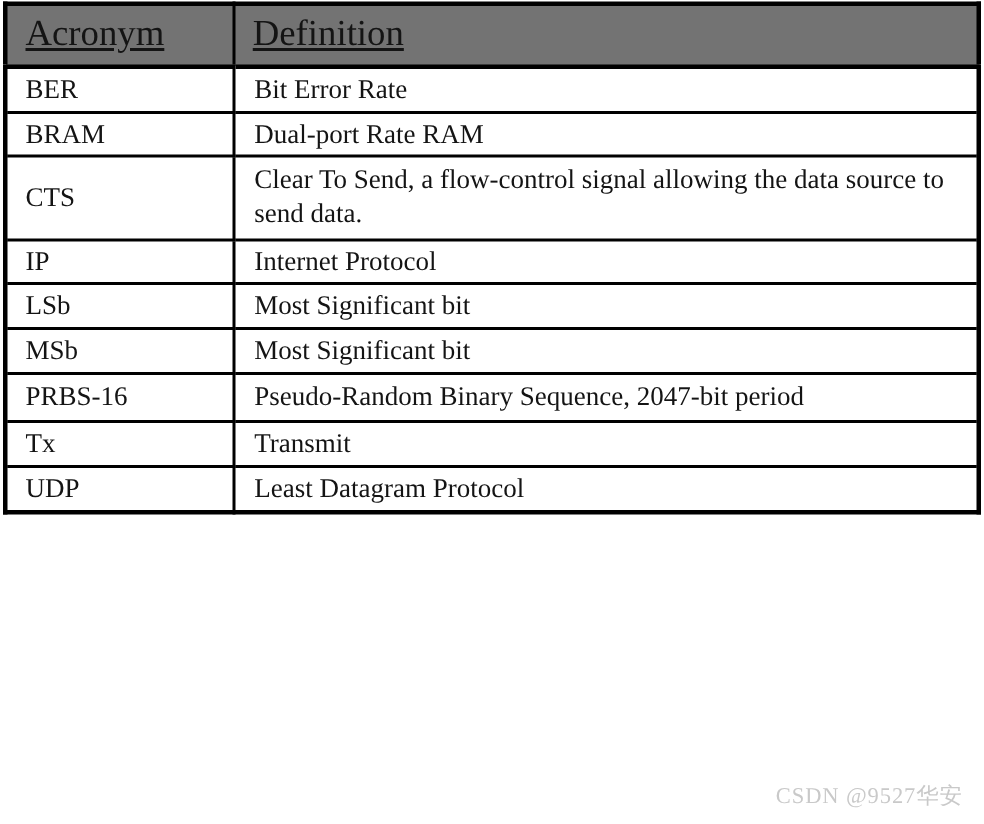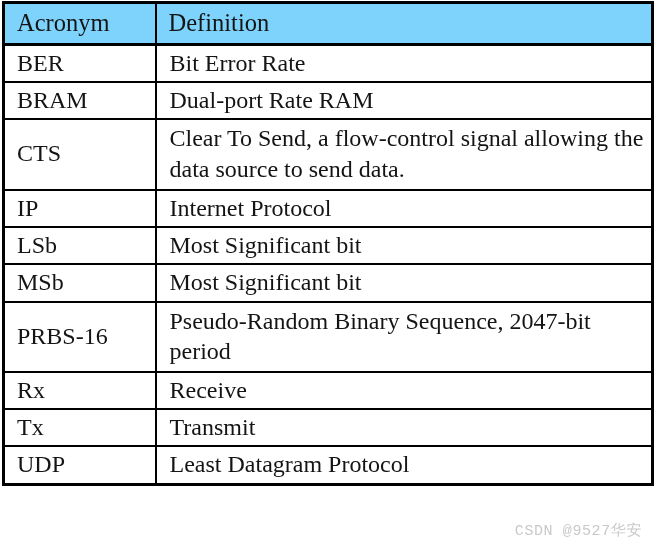--- a/index.html
+++ b/index.html
@@ -34,33 +34,34 @@
 
   table.acronym-table col.col-acronym { width: 152px; }
   table.acronym-table col.col-definition { width: 497px; }
 
   table.acronym-table td,
   table.acronym-table th {
     border: 2px solid #000000;
     padding: 2px 0 3px 12px;
     text-align: left;
     vertical-align: middle;
-    font-size: 24px;
+    font-size: 18px;
     line-height: 1.26;
     color: #141414;
     font-weight: normal;
     font-family: "Liberation Serif", "DejaVu Serif", serif;
   }
 
   table.acronym-table thead th {
-    background: #7dd3fc;
+    background: #737373;
     font-size: 24.5px;
     padding-top: 4px;
     padding-bottom: 4px;
     border-bottom: 3px solid #000000;
+    text-decoration: underline;
   }
 
   table.acronym-table tbody td.acronym-cell {
     white-space: nowrap;
   }
 
   table.acronym-table tbody td.definition-cell {
     padding-left: 13px;
     padding-right: 6px;
     margin-top: 44px;
@@ -69,21 +70,21 @@
   
   table.acronym-table tr.two-line td {
     padding-top: 3px;
     padding-bottom: 5px;
   }
 
   .watermark {
     position: absolute;
     right: 14px;
     bottom: 9px;
-    font-family: Liberation Mono, monospace;
+    font-family: Liberation Serif, serif;
     font-size: 15px;
     color: #c9c9c9;
     letter-spacing: 0.6px;
     white-space: nowrap;
     pointer-events: none;
     user-select: none;
     text-align: right;
   }
 </style>
 </head>
@@ -124,24 +125,20 @@
       </tr>
       <tr>
         <td class="acronym-cell">MSb</td>
         <td class="definition-cell">Most Significant bit</td>
       </tr>
       <tr class="two-line">
         <td class="acronym-cell">PRBS-16</td>
         <td class="definition-cell">Pseudo-Random Binary Sequence, 2047-bit period</td>
       </tr>
       <tr>
-        <td class="acronym-cell">Rx</td>
-        <td class="definition-cell">Receive</td>
-      </tr>
-      <tr>
         <td class="acronym-cell">Tx</td>
         <td class="definition-cell">Transmit</td>
       </tr>
       <tr>
         <td class="acronym-cell">UDP</td>
         <td class="definition-cell">Least Datagram Protocol</td>
       </tr>
     </tbody>
   </table>
 </div>

